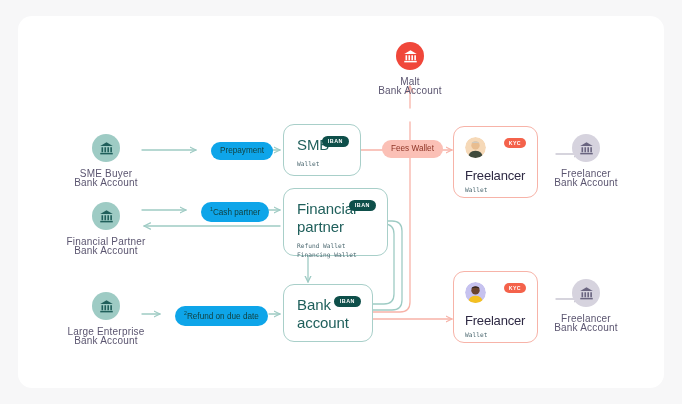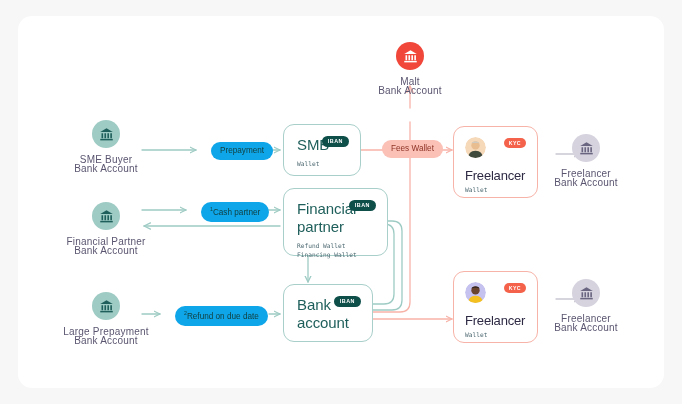--- a/index.html
+++ b/index.html
@@ -162,21 +162,21 @@
       </svg>
     </div>
     <div class="bank-label">Malt
 Bank Account</div>
   </div>
 
   <div class="pill pill-coral" style="left:364px; top:88px;margin-top:36px;">
     <span>Fees Wallet</span>
   </div>
 
-  <div class="node bank-node" style="left:28px; top:104px;">
+  <div class="node bank-node" style="left:28px; top:118px;">
     <div class="bank-circle" style="background:#9ecbc4;">
       <svg viewBox="0 0 24 24" fill="#1f5f5b" aria-hidden="true">
         <path d="M12 2 L22 8 L2 8 Z"></path>
         <rect x="4" y="10" width="2.6" height="8"></rect>
         <rect x="8.7" y="10" width="2.6" height="8"></rect>
         <rect x="13.4" y="10" width="2.6" height="8"></rect>
         <rect x="18.1" y="10" width="2.6" height="8"></rect>
         <rect x="2" y="19" width="20" height="2.4"></rect>
       </svg>
     </div>
@@ -203,21 +203,21 @@
     <div class="bank-circle" style="background:#9ecbc4;">
       <svg viewBox="0 0 24 24" fill="#1f5f5b" aria-hidden="true">
         <path d="M12 2 L22 8 L2 8 Z"></path>
         <rect x="4" y="10" width="2.6" height="8"></rect>
         <rect x="8.7" y="10" width="2.6" height="8"></rect>
         <rect x="13.4" y="10" width="2.6" height="8"></rect>
         <rect x="18.1" y="10" width="2.6" height="8"></rect>
         <rect x="2" y="19" width="20" height="2.4"></rect>
       </svg>
     </div>
-    <div class="bank-label">Large Prepayment
+    <div class="bank-label">Large Enterprise
 Bank Account</div>
   </div>
 
   <div class="pill pill-teal" style="left:181px; top:126px;">
     <span>Prepayment</span>
   </div>
 
   <div class="pill pill-teal" style="left:171px; top:186px;">
     <sup>1</sup><span>Cash partner</span>
   </div>

